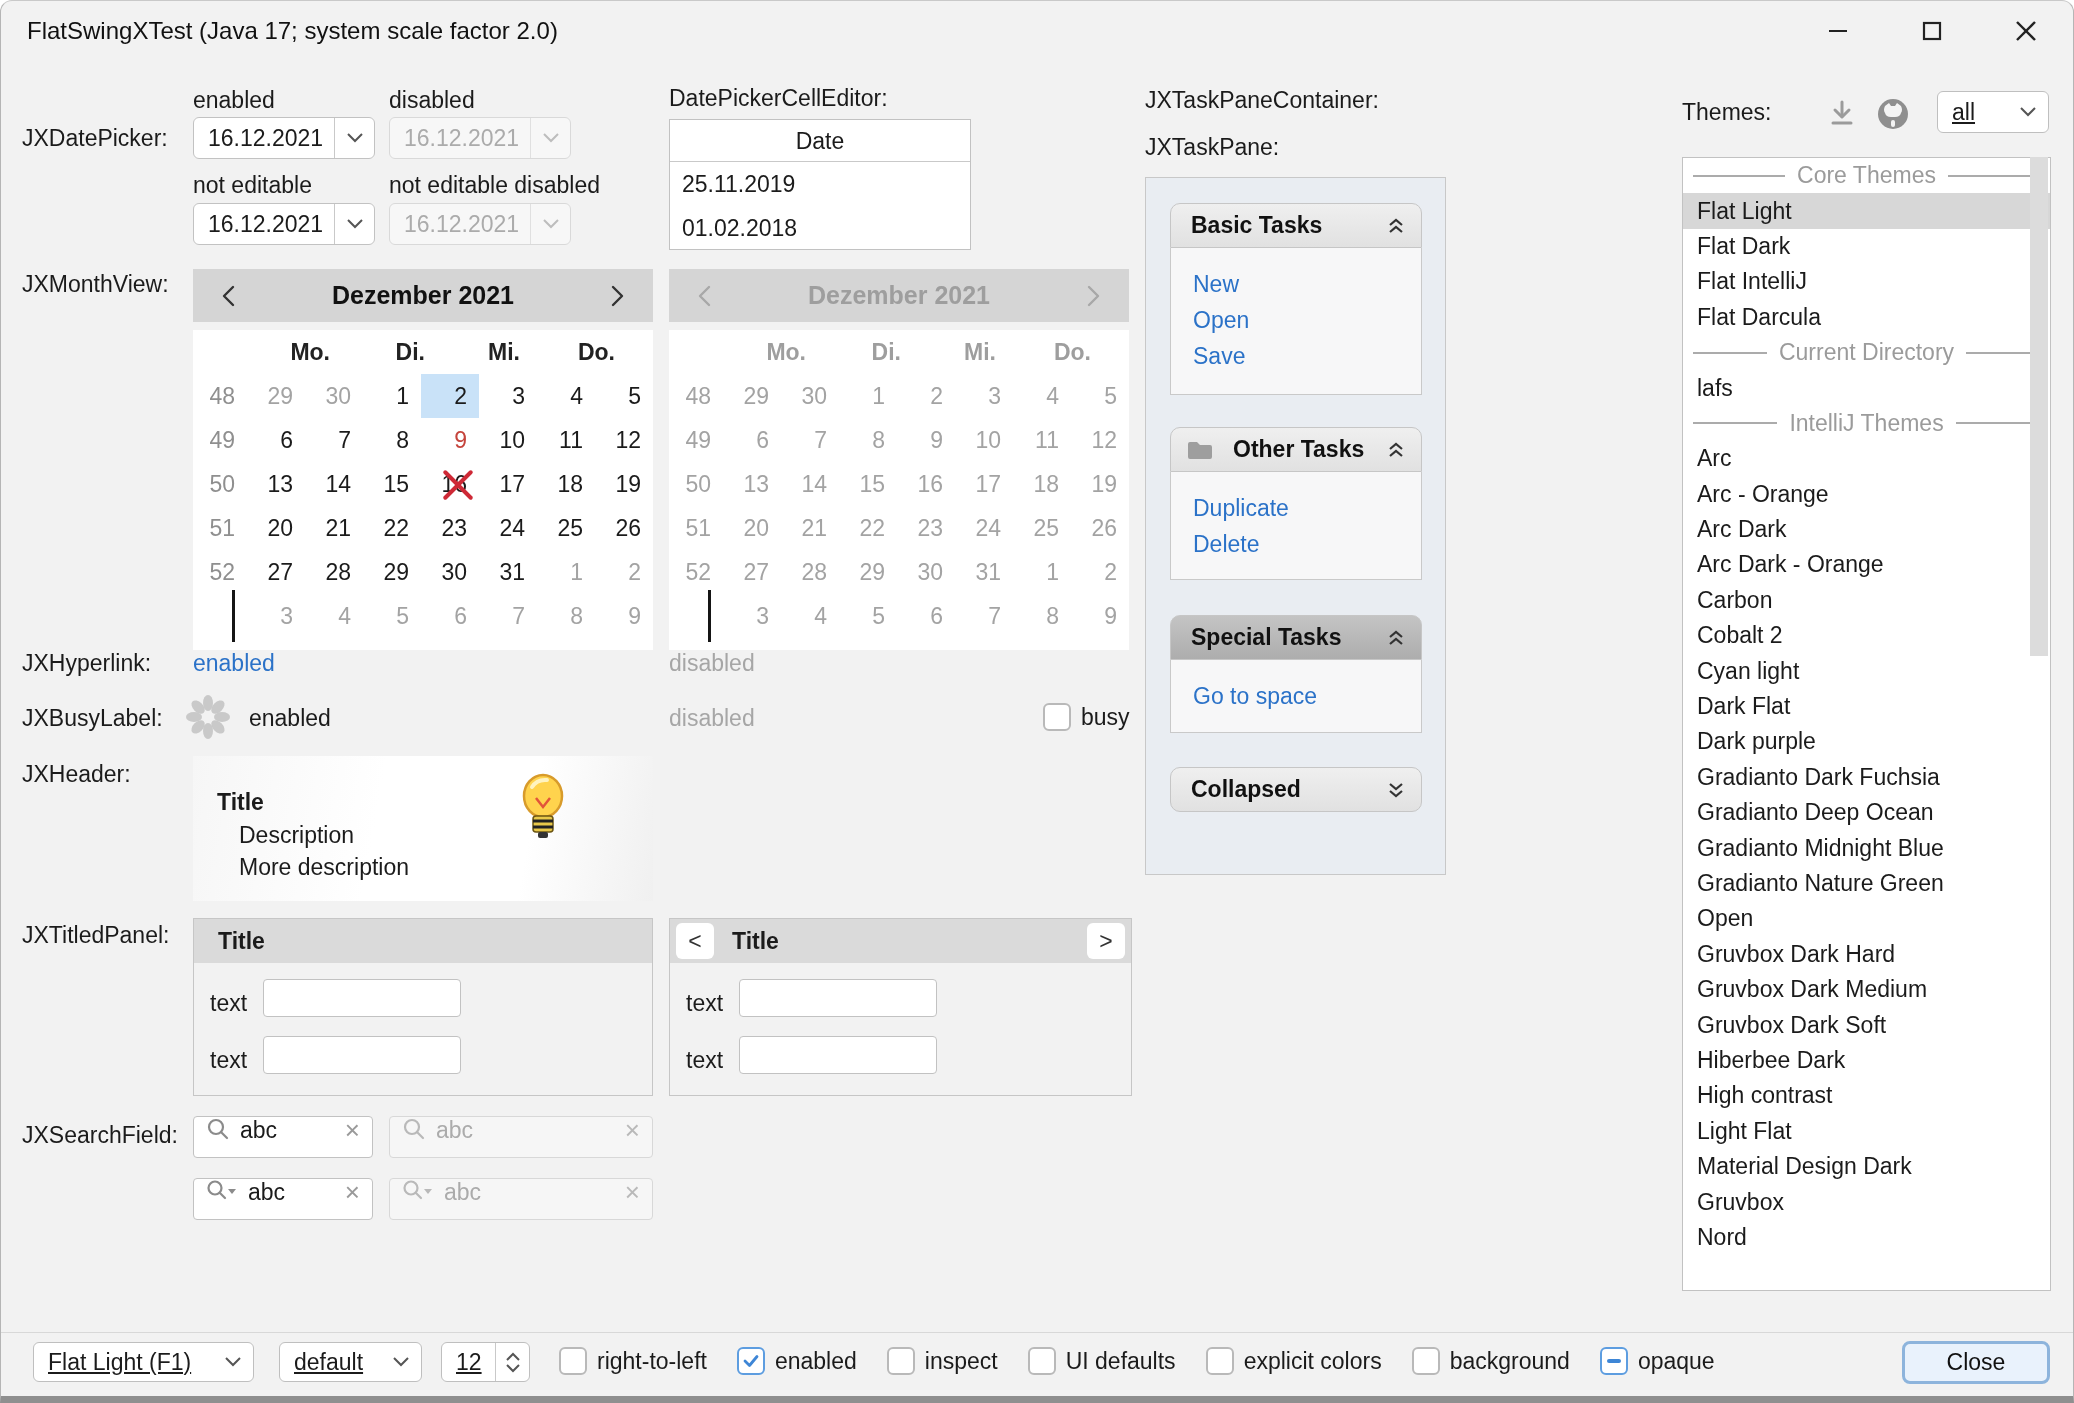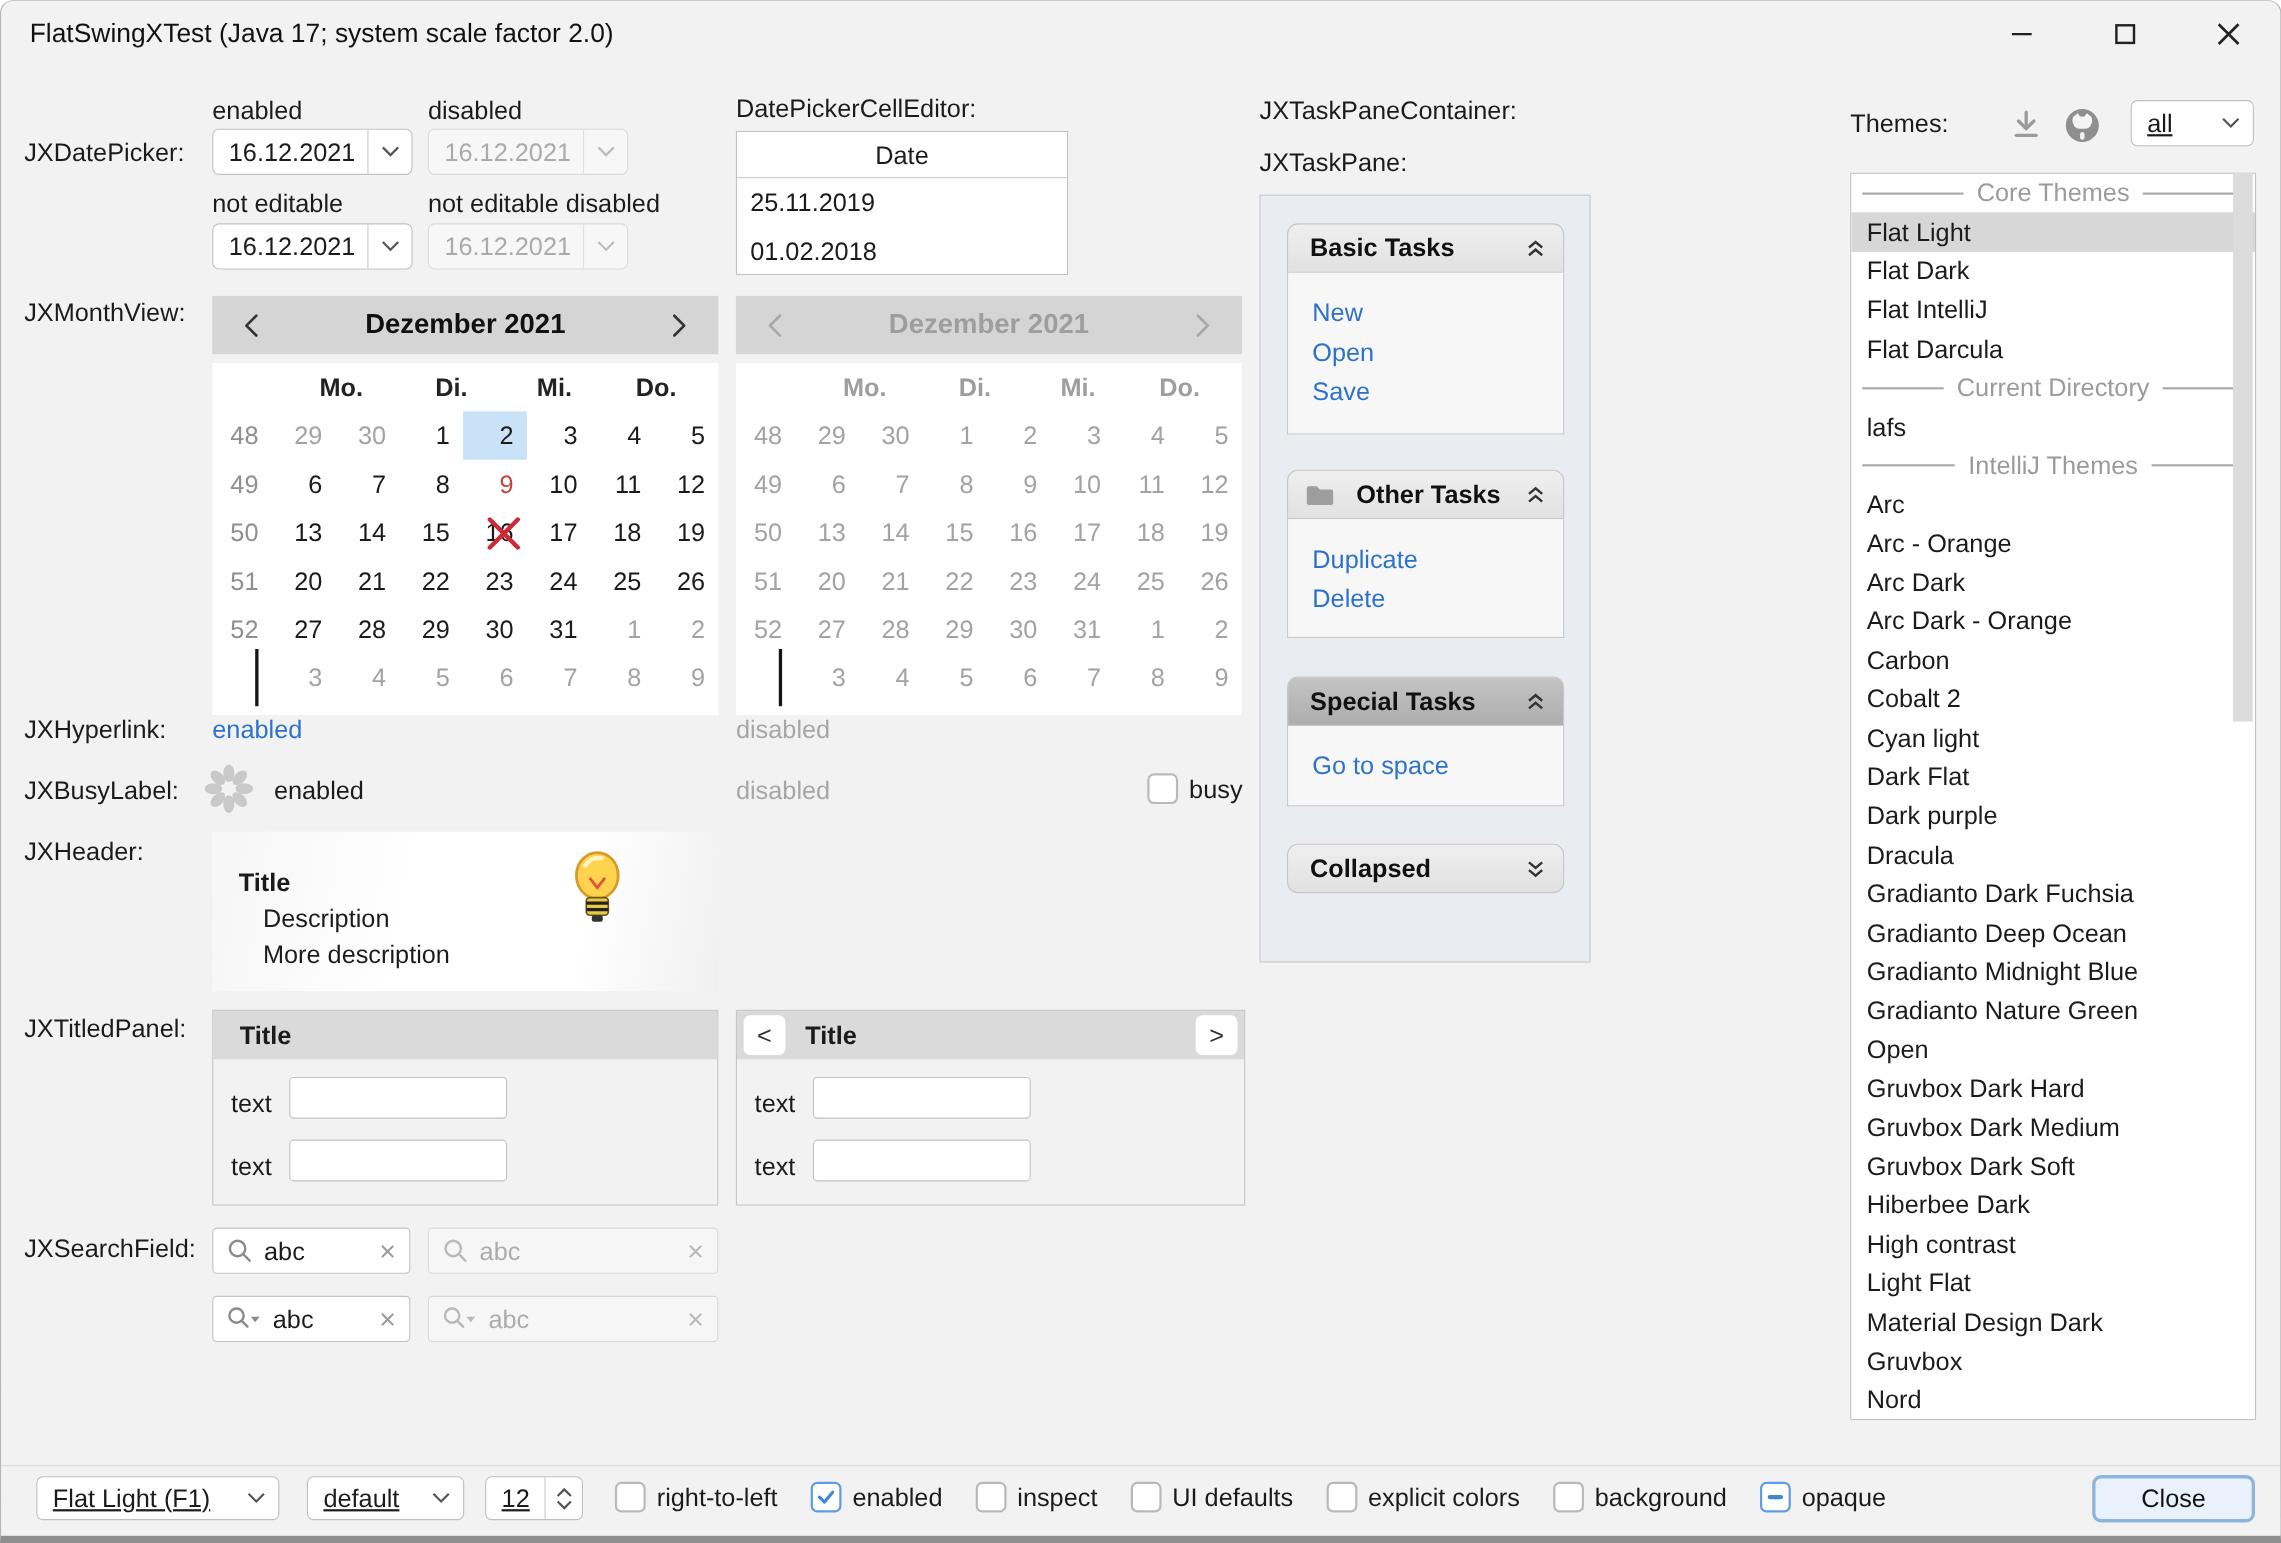--- a/index.html
+++ b/index.html
@@ -60,21 +60,21 @@
   .hlink{color:#2b72c8;cursor:pointer;text-decoration:none;}
   
   .jxheader{position:absolute;background:linear-gradient(100deg,#f6f6f6 0%,#ffffff 40%,#ffffff 72%,#f0f0f0 100%);}
   
   .tpanel{position:absolute;border:1px solid #c6c6c6;background:#f2f2f2;}
   .tpanel-head{height:44px;background:#dadada;display:flex;align-items:center;padding:0 6px;}
   .tpanel-title{font-weight:bold;padding-left:18px;}
   .tpanel-navbtn{width:38px;height:36px;background:#fff;border-radius:6px;display:flex;align-items:center;justify-content:center;color:#333;}
   .tpanel input{position:absolute;width:198px;height:38px;border:1px solid #c2c2c2;border-radius:4px;background:#fff;font:inherit;padding:0 10px;outline:none;}
   
-  .search{position:absolute;height:42px;background:#fff;border:1px solid #c2c2c2;border-radius:4px;display:flex;align-items:center;padding:0 12px;color:#1b1b1b;}
+  .search{position:absolute;height:42px;background:#fff;border:1px solid #c2c2c2;border-radius:4px;display:flex;align-items:flex-start;padding:0 12px;color:#1b1b1b;}
   .search .sicon{display:flex;align-items:center;color:#8b8b8b;margin-right:10px;}
   .search .val{flex:1;}
   .search .clear{color:#9a9a9a;font-size:26px;line-height:1;}
   .search.disabled{background:#f6f6f6;border-color:#d8d8d8;color:#ababab;}
   .search.disabled .sicon,.search.disabled .clear{color:#b9b9b9;}
   
   .taskcontainer{position:absolute;background:#e9edf2;border:1px solid #c8c8c8;}
   .pane{position:absolute;left:24px;width:252px;}
   .pane-head{height:45px;border:1px solid #c6c6c6;border-radius:10px 10px 0 0;background:linear-gradient(#efefef,#e1e1e1);display:flex;align-items:center;padding:0 16px;}
   .pane-head.special{background:linear-gradient(#c4c4c4,#adadad);}
@@ -569,21 +569,20 @@
       </div>
       <div class="trow-item">Arc</div>
       <div class="trow-item">Arc - Orange</div>
       <div class="trow-item">Arc Dark</div>
       <div class="trow-item">Arc Dark - Orange</div>
       <div class="trow-item">Carbon</div>
       <div class="trow-item">Cobalt 2</div>
       <div class="trow-item">Cyan light</div>
       <div class="trow-item">Dark Flat</div>
       <div class="trow-item">Dark purple</div>
-      <div class="trow-item">Dracula</div>
       <div class="trow-item">Gradianto Dark Fuchsia</div>
       <div class="trow-item">Gradianto Deep Ocean</div>
       <div class="trow-item">Gradianto Midnight Blue</div>
       <div class="trow-item">Gradianto Nature Green</div>
       <div class="trow-item">Open</div>
       <div class="trow-item">Gruvbox Dark Hard</div>
       <div class="trow-item">Gruvbox Dark Medium</div>
       <div class="trow-item">Gruvbox Dark Soft</div>
       <div class="trow-item">Hiberbee Dark</div>
       <div class="trow-item">High contrast</div>

